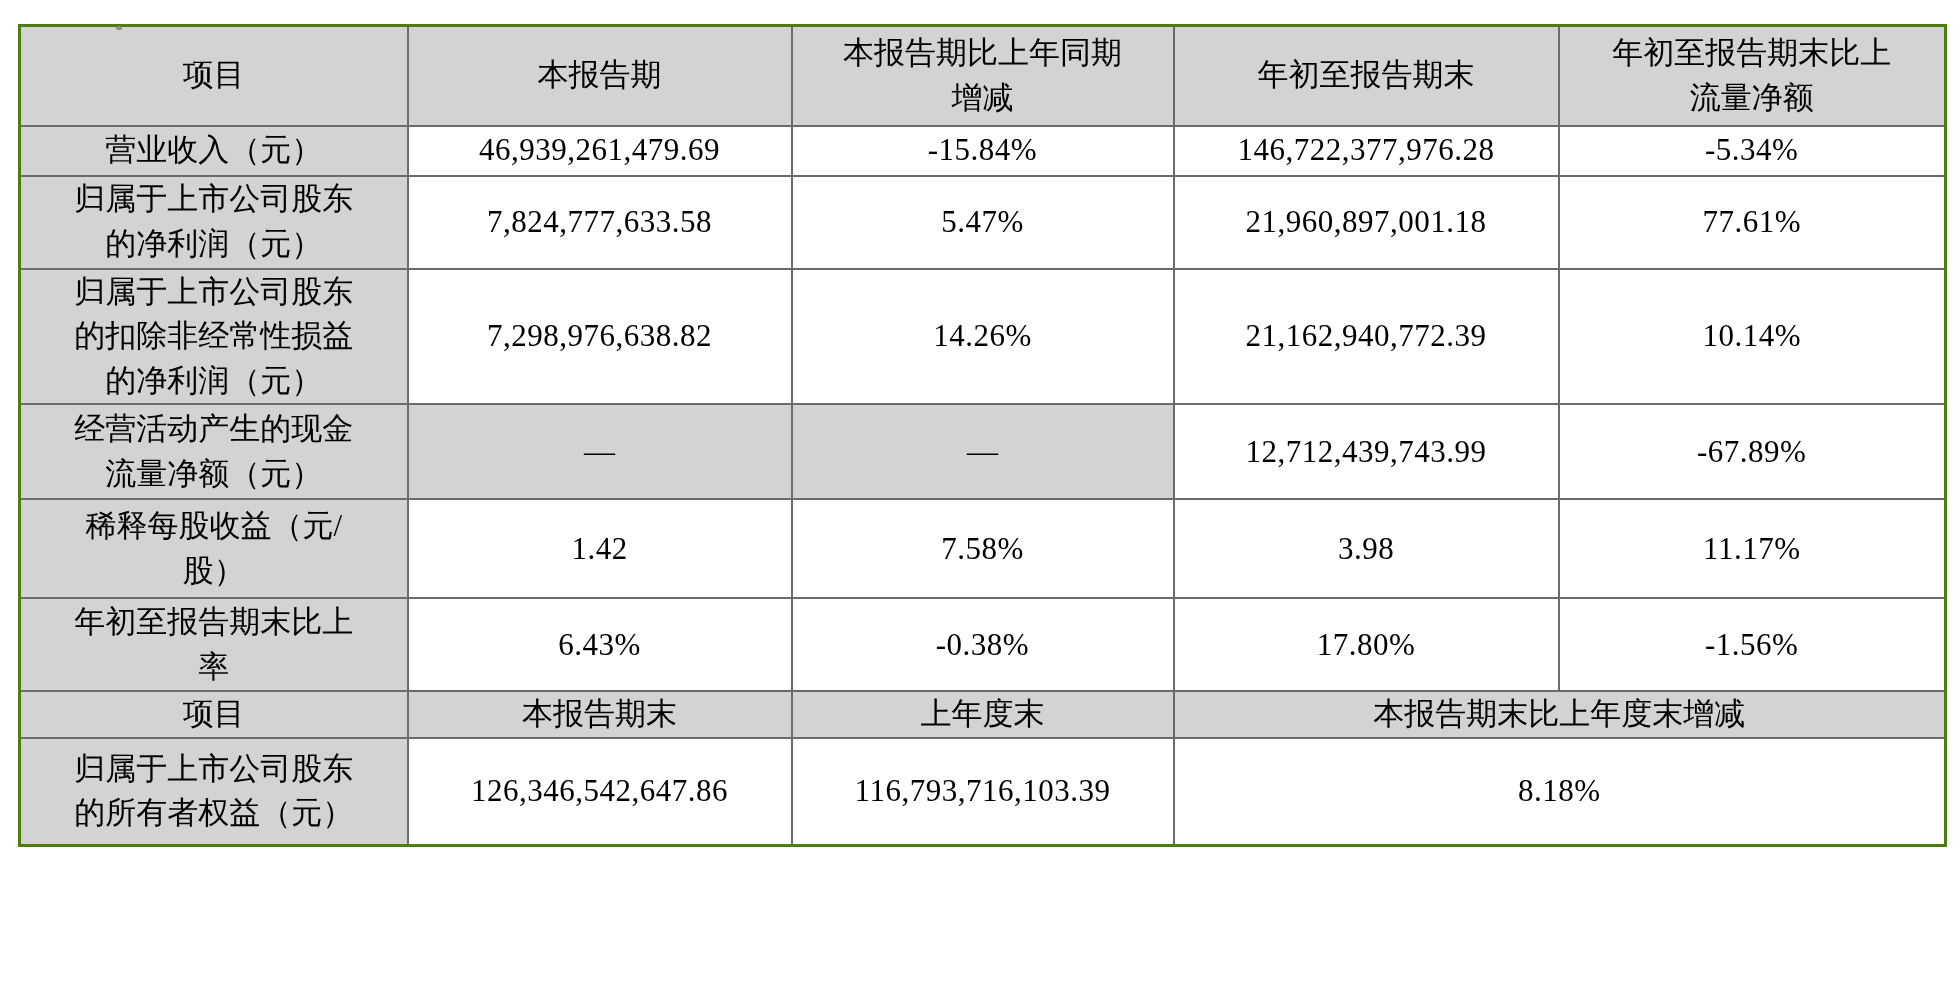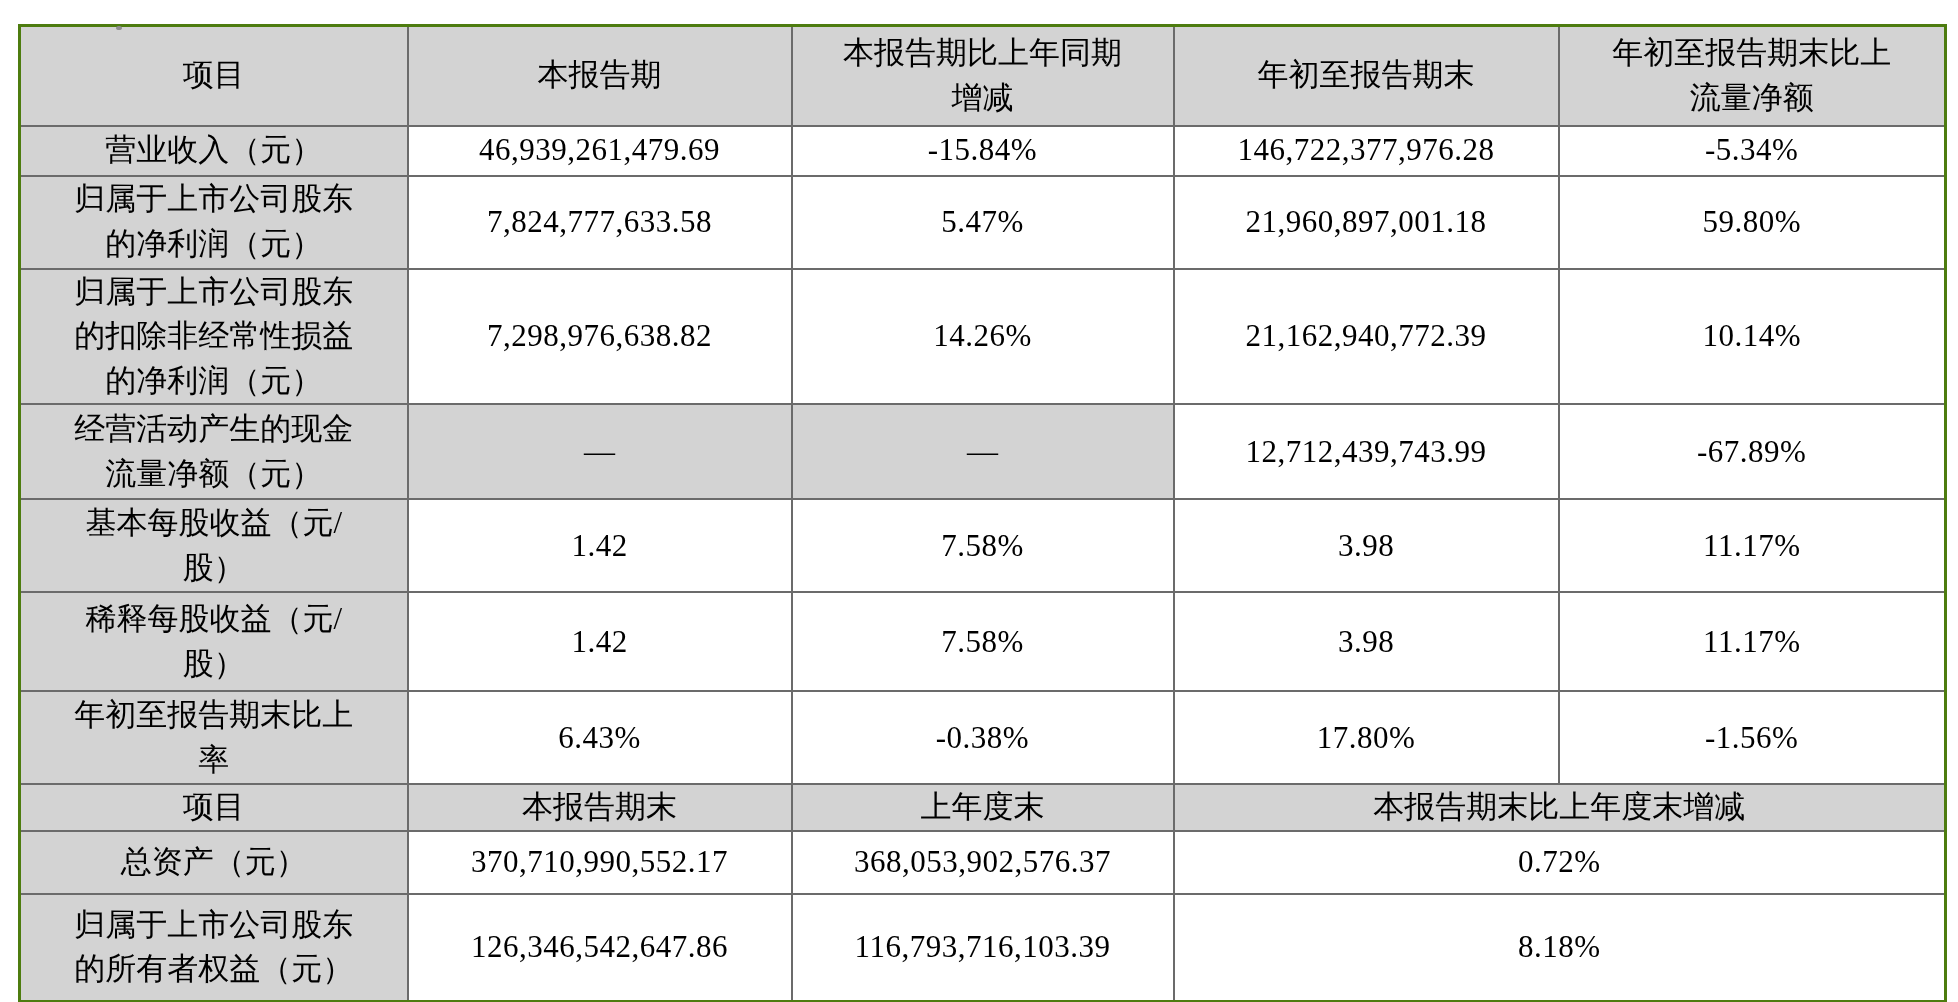--- a/index.html
+++ b/index.html
@@ -73,21 +73,21 @@
       <td class="num">146,722,377,976.28</td>
       <td class="num">-5.34%</td>
     </tr>
 
     <tr style="height:93px">
       <td class="gray label">归属于上市公司股东
 的净利润（元）</td>
       <td class="num">7,824,777,633.58</td>
       <td class="num">5.47%</td>
       <td class="num">21,960,897,001.18</td>
-      <td class="num">59.80%</td>
+      <td class="num">77.61%</td>
     </tr>
 
     <tr style="height:133px">
       <td class="gray label">归属于上市公司股东
 的扣除非经常性损益
 的净利润（元）</td>
       <td class="num">7,298,976,638.82</td>
       <td class="num">14.26%</td>
       <td class="num">21,162,940,772.39</td>
       <td class="num">10.14%</td>
@@ -95,28 +95,20 @@
 
     <tr style="height:95px">
       <td class="gray label">经营活动产生的现金
 流量净额（元）</td>
       <td class="gray dash">—</td>
       <td class="gray dash">—</td>
       <td class="num">12,712,439,743.99</td>
       <td class="num">-67.89%</td>
     </tr>
 
-    <tr style="height:93px">
-      <td class="gray label">基本每股收益（元/
-股）</td>
-      <td class="num">1.42</td>
-      <td class="num">7.58%</td>
-      <td class="num">3.98</td>
-      <td class="num">11.17%</td>
-    </tr>
 
     <tr style="height:99px">
       <td class="gray label">稀释每股收益（元/
 股）</td>
       <td class="num">1.42</td>
       <td class="num">7.58%</td>
       <td class="num">3.98</td>
       <td class="num">11.17%</td>
     </tr>
 
@@ -129,26 +121,20 @@
       <td class="num">-1.56%</td>
     </tr>
 
     <tr style="height:45px">
       <th class="gray center">项目</th>
       <th class="gray center">本报告期末</th>
       <th class="gray center">上年度末</th>
       <th class="gray center" colspan="2">本报告期末比上年度末增减</th>
     </tr>
 
-    <tr style="height:63px">
-      <td class="gray label">总资产（元）</td>
-      <td class="num">370,710,990,552.17</td>
-      <td class="num">368,053,902,576.37</td>
-      <td class="num" colspan="2">0.72%</td>
-    </tr>
 
     <tr style="height:107px">
       <td class="gray label">归属于上市公司股东
 的所有者权益（元）</td>
       <td class="num">126,346,542,647.86</td>
       <td class="num">116,793,716,103.39</td>
       <td class="num" colspan="2">8.18%</td>
     </tr>
   </tbody>
     </table>

